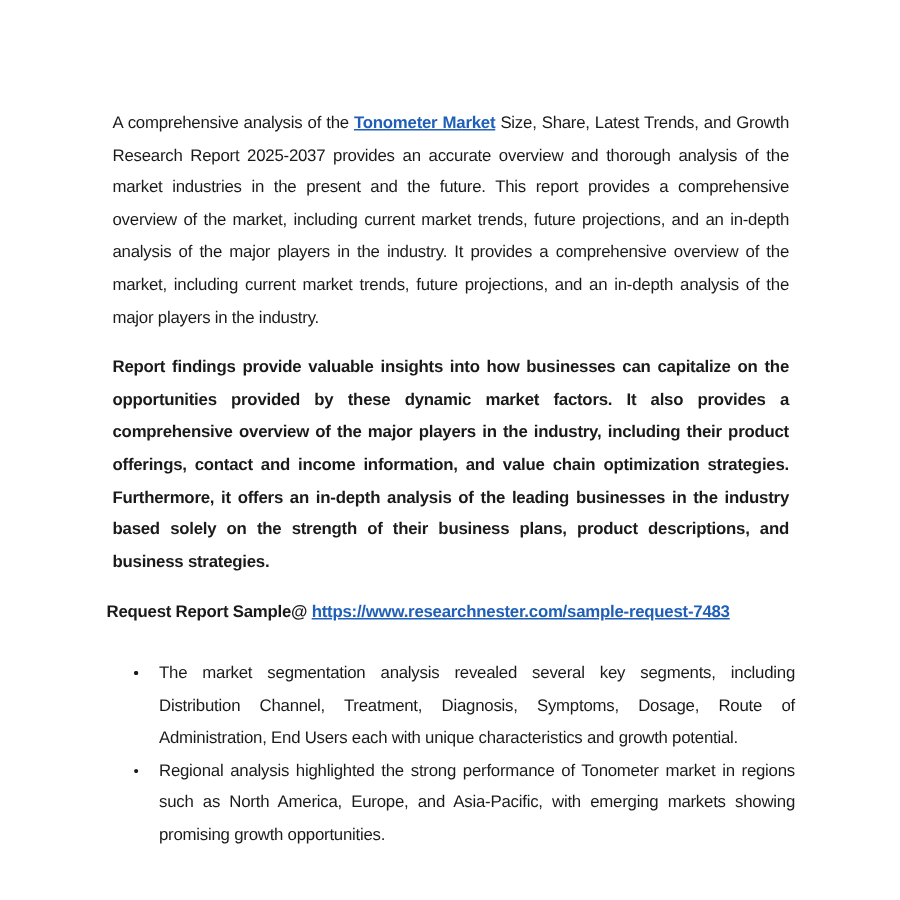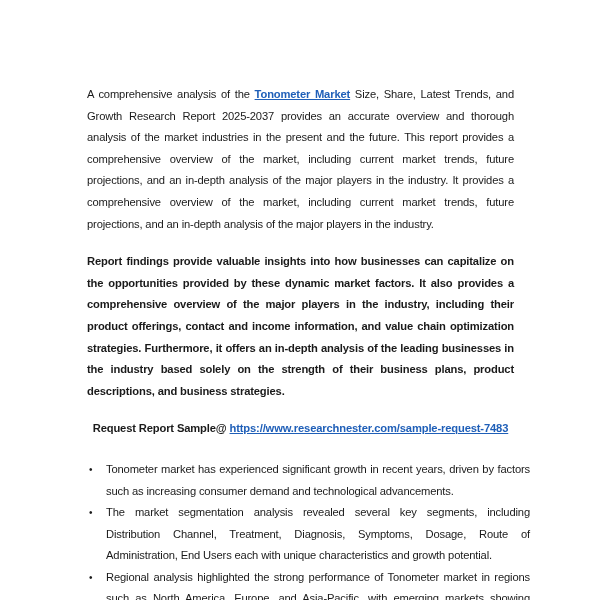--- a/index.html
+++ b/index.html
@@ -18,34 +18,33 @@
     .page {
       position: absolute;
       left: 71px;
       top: 68px;
       width: 459px;
       font-size: 11.2px;
       line-height: 21.6px;
       letter-spacing: -0.15px;
     }
     .para {
-      margin: 16px;
+      margin: 4px;
       text-align: justify;
       text-align-last: left;
     }
     .para + .para { margin-top: 12px; font-weight: bold; }
     a.link {
       color: #1f5fb8;
       text-decoration: underline;
       font-weight: bold;
     }
     .request {
       margin-top: 12px;
       font-weight: bold;
-      text-align: center;
     }
     .key-heading {
       margin-top: 21px;
       font-weight: bold;
     }
     ul.findings {
       list-style: none;
       margin: 19px 0 0 0;
       padding: 0;
     }
@@ -75,21 +74,20 @@
   <p class="para">Report findings provide valuable insights into how businesses can capitalize on the opportunities provided by these dynamic market factors. It also provides a comprehensive overview of the major players in the industry, including their product offerings, contact and income information, and value chain optimization strategies. Furthermore, it offers an in-depth analysis of the leading businesses in the industry based solely on the strength of their business plans, product descriptions, and business strategies.</p>
 
   <div class="request">
     <span>Request Report Sample@ </span><a class="link" href="#">https://www.researchnester.com/sample-request-7483</a>
   </div>
 
 
   <ul class="findings">
     <li>
       <span class="bullet">•</span>
-      <span>Tonometer market has experienced significant growth in recent years, driven by factors such as increasing consumer demand and technological advancements.</span>
     </li>
     <li>
       <span class="bullet">•</span>
       <span>The market segmentation analysis revealed several key segments, including Distribution Channel, Treatment, Diagnosis, Symptoms, Dosage, Route of Administration, End Users each with unique characteristics and growth potential.</span>
     </li>
     <li>
       <span class="bullet">•</span>
       <span>Regional analysis highlighted the strong performance of Tonometer market in regions such as North America, Europe, and Asia-Pacific, with emerging markets showing promising growth opportunities.</span>
     </li>
   </ul>

